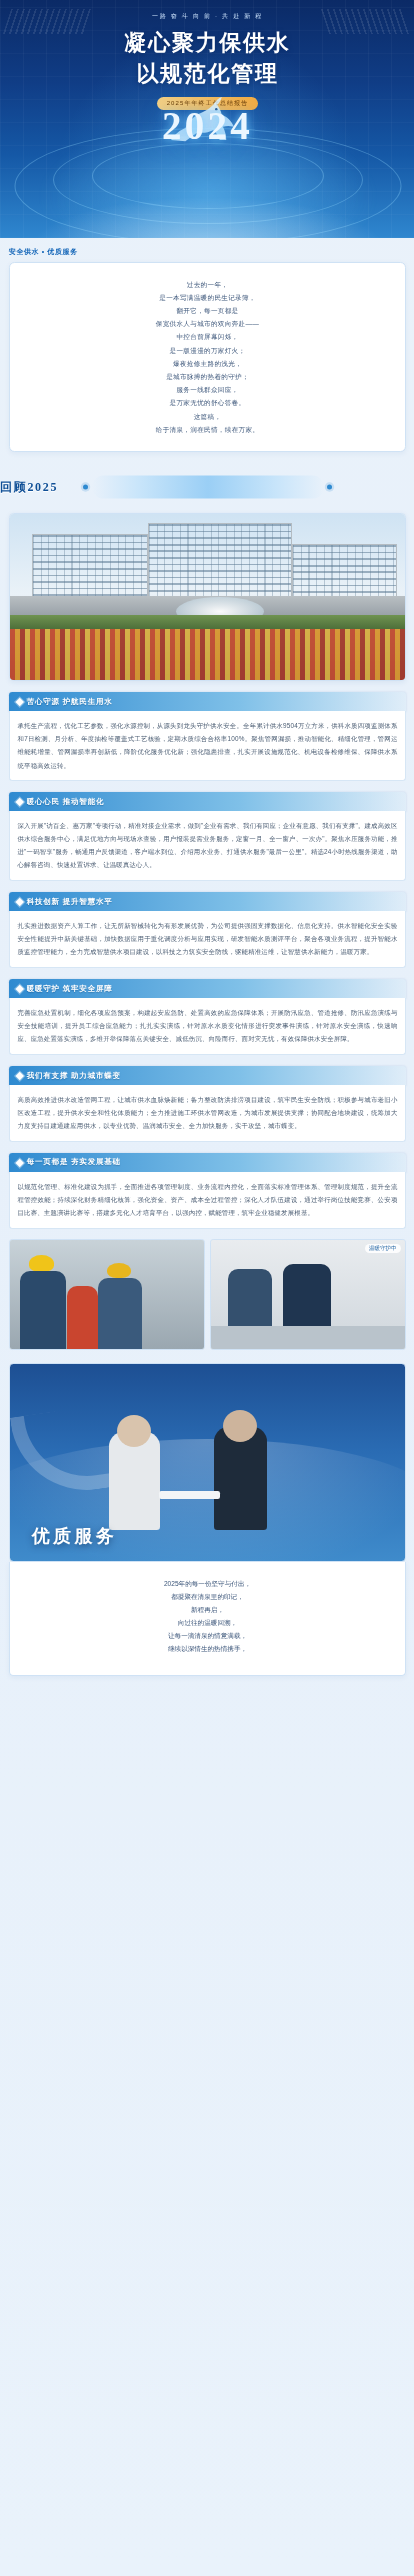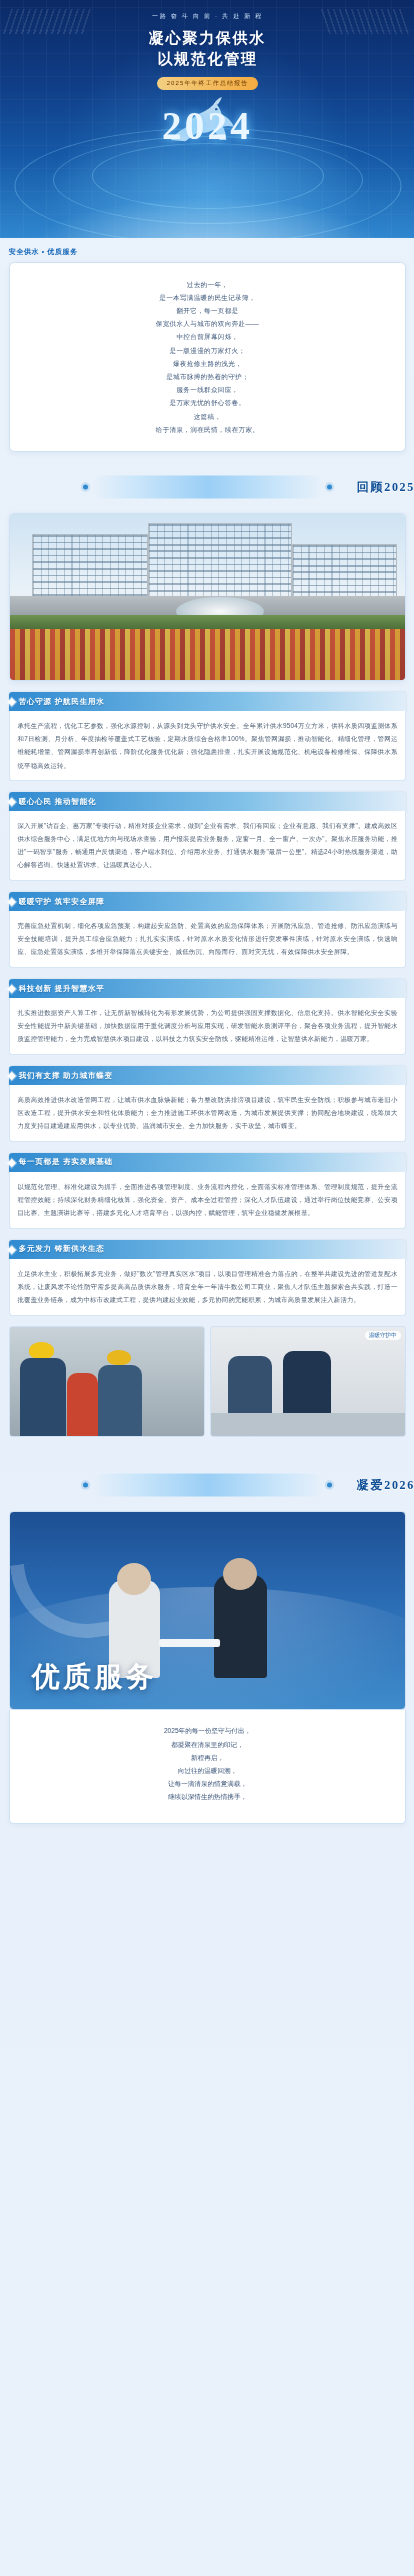--- a/index.html
+++ b/index.html
@@ -65,21 +65,21 @@
     color: #cfe6ff;
     font-size: 6px;
     letter-spacing: 1.7px;
   }
   .hero-title-wrap {
     position: absolute; left: 0; right: 0; top: 26.5px;
     text-align: center;
   }
   .hero-title {
     color: #ffffff;
-    font-size: 15px;
+    font-size: 22px;
     font-weight: bold;
     letter-spacing: 1.7px;
     line-height: 1.45;
     text-shadow: 0 1.1px 5.5px rgba(0,30,80,.55);
   }
   .hero-sub-badge {
     display: inline-block;
     margin-top: 6.6px;
     padding: 2.2px 10px;
     border-radius: 6.6px;
@@ -134,21 +134,21 @@
     font-size: 6.6px;
     line-height: 2.0;
     letter-spacing: 0.3px;
   }
 
   
   .divider {
     position: relative;
     margin: 19px 0 10px;
     height: 32px;
-    text-align: right;
+    text-align: left;
   }
   .divider .bar {
     position: absolute; left: 50%; top: 50%; transform: translate(-50%,-50%);
     width: 232px; height: 23px;
     border-radius: 11.6px;
     background: linear-gradient(90deg, rgba(190,225,250,0) 0%, rgba(190,225,250,.75) 20%, rgba(150,205,245,.95) 50%, rgba(190,225,250,.75) 80%, rgba(190,225,250,0) 100%);
   }
   .divider .dot {
     position: absolute; top: 50%; transform: translateY(-50%);
     width: 5px; height: 5px; border-radius: 50%;
@@ -242,21 +242,21 @@
   
   .section {
     margin: 11px 8.8px 0;
   }
   .sec-head {
     display: flex;
     align-items: center;
     height: 19px;
     border-radius: 3.3px 3.3px 0 0;
     background: linear-gradient(90deg, #2f8ad0 0%, #7fc0e8 58%, rgba(200,228,245,.25) 100%);
-    padding-left: 0;
+    padding-left: 8px;
     box-shadow: 0 0.6px 2.2px rgba(30,90,160,.18);
   }
   .sec-head .sq {
     width: 5.5px; height: 5.5px; margin-right: 4.4px;
     background: #ffffff; transform: rotate(45deg);
     box-shadow: 0 0 0 1.1px rgba(255,255,255,.35);
   }
   .sec-head .title {
     color: #ffffff;
     font-size: 7.5px;
@@ -297,21 +297,21 @@
     width: 133px; height: 83px;
     border-left: 14.4px solid rgba(255,255,255,.22);
     border-bottom: 14.4px solid rgba(255,255,255,.22);
     border-radius: 0 0 0 77px;
     transform: rotate(-8deg);
   }
   .sb-people { position:absolute; left: 66px; bottom: 31px; width: 232px; height: 105px; }
   .sb-title {
     position: absolute; left: 22px; bottom: 13.3px;
     color: #ffffff;
-    font-size: 28px;
+    font-size: 18px;
     font-weight: bold;
     letter-spacing: 3.3px;
     text-shadow: 0 1.7px 6.6px rgba(0,30,70,.5);
   }
 
   
   .closing {
     margin: 0 8.8px 22px;
     background: #ffffff;
     border: 0.6px solid #cfe2f5;
@@ -417,56 +417,49 @@
     <div class="sec-head">
       <span class="sq"></span>
       <span class="title">暖心心民  推动智能化</span>
     </div>
     <div class="sec-body">深入开展"访百企、惠万家"专项行动，精准对接企业需求，做到"企业有需求、我们有回应；企业有意愿、我们有支撑"。建成高效区供水综合服务中心，满足优地方向与现场水查验，用户报装提需业务服务，定窗一月、全一窗户、一次办"。聚焦水压服务功能，推进"一码智享"服务，畅通用户反馈渠道，客户端水到位、介绍用水业务、打通供水服务"最后一公里"。精选24小时热线服务渠道，助心解答咨询、快速处置诉求、让温暖真达心人。</div>
   </div>
 
   <div class="section">
     <div class="sec-head">
       <span class="sq"></span>
-      <span class="title">暖暖守护  筑牢安全屏障</span>
-    </div>
-    <div class="sec-body">完善应急处置机制，细化各项应急预案，构建起安应急防、处置高效的应急保障体系；开展防汛应急、管道抢修、防汛应急演练与安全技能培训，提升员工综合应急能力；扎扎实实演练，针对原水水质变化情形进行突发事件演练，针对原水安全演练，快速响应、应急处置落实演练，多维开举保障落点关键安全、减低伤沉、向险而行、面对灾无忧，有效保障供水安全屏障。</div>
+      <span class="title">科技创新  提升智慧水平</span>
+    </div>
+    <div class="sec-body">扎实推进数据资产人算工作，让无所新智械转化为有形发展优势，为公司提供强固支撑数据化、信息化支持。供水智能化安全实验安全性能提升中新关键基础，加快数据应用于重化调度分析与应用实现，研发智能水质测评平台，聚合各项业务流程，提升智能水质监控管理能力，全力完成智慧供水项目建设，以科技之力筑实安全防线，驱能精准运维，让智慧供水新能力，温暖万家。</div>
   </div>
 
   <div class="section">
     <div class="sec-head">
       <span class="sq"></span>
-      <span class="title">科技创新  提升智慧水平</span>
-    </div>
-    <div class="sec-body">扎实推进数据资产人算工作，让无所新智械转化为有形发展优势，为公司提供强固支撑数据化、信息化支持。供水智能化安全实验安全性能提升中新关键基础，加快数据应用于重化调度分析与应用实现，研发智能水质测评平台，聚合各项业务流程，提升智能水质监控管理能力，全力完成智慧供水项目建设，以科技之力筑实安全防线，驱能精准运维，让智慧供水新能力，温暖万家。</div>
+      <span class="title">暖暖守护  筑牢安全屏障</span>
+    </div>
+    <div class="sec-body">完善应急处置机制，细化各项应急预案，构建起安应急防、处置高效的应急保障体系；开展防汛应急、管道抢修、防汛应急演练与安全技能培训，提升员工综合应急能力；扎扎实实演练，针对原水水质变化情形进行突发事件演练，针对原水安全演练，快速响应、应急处置落实演练，多维开举保障落点关键安全、减低伤沉、向险而行、面对灾无忧，有效保障供水安全屏障。</div>
   </div>
 
   <div class="section">
     <div class="sec-head">
       <span class="sq"></span>
       <span class="title">我们有支撑  助力城市蝶变</span>
     </div>
     <div class="sec-body">高质高效推进供水改造管网工程，让城市供水血脉焕新能；备力整改防洪排涝项目建设，筑牢民生安全防线；积极参与城市老旧小区改造工程，提升供水安全和性化体质能力；全力推进施工环供水管网改造，为城市发展提供支撑；协同配合地块建设，统筹加大力度支持目建通建应用供水，以专业优势、温润城市安全、全力加快服务，实干攻坚，城市蝶变。</div>
   </div>
 
   <div class="section">
     <div class="sec-head">
       <span class="sq"></span>
       <span class="title">每一页都是  夯实发展基础</span>
     </div>
     <div class="sec-body">以规范化管理、标准化建设为抓手，全面推进各项管理制度、业务流程内控化，全面落实标准管理体系、管理制度规范，提升全流程管控效能；持续深化财务精细化核算，强化资金、资产、成本全过程管控；深化人才队伍建设，通过举行岗位技能竞赛、公安项目比赛、主题演讲比赛等，搭建多元化人才培育平台，以强内控，赋能管理，筑牢企业稳健发展根基。</div>
   </div>
 
-  <div class="section">
-    <div class="sec-head">
-      <span class="sq"></span>
-      <span class="title">多元发力  铸新供水生态</span>
-    </div>
-    <div class="sec-body">立足供水主业，积极拓展多元业务，做好"数次"管理真实区水"项目，以项目管理精准合力落点的，在整半共建设先进的管道复配水系统，让废风发不论性防守需多提高高品质供水服务，培育全年一年清牛数公司工商业，聚焦人才队伍主题探索合共实践，打造一批覆盖业务链条，成为中标市改建式工程，提供均建起业效能，多元协同的完能积累，为城市高质量发展注入新活力。</div>
-  </div>
 
   
   <div class="photo-row">
     <div class="cell">
       <div class="worker-scene"></div>
       <div class="helmet" style="left:19px; top:15.5px; width:25.4px; height:16.6px; background:#f0c419;"></div>
       <div class="person" style="left:10px; top:31px; width:46px; height:83px; background:#2b4a6b;"></div>
       <div class="helmet" style="left:97px; top:23px; width:24px; height:15.5px; background:#e8b61d;"></div>
       <div class="person" style="left:88px; top:38px; width:44px; height:77px; background:#3a5a7c;"></div>
       <div class="person" style="left:57px; top:46px; width:31px; height:66px; background:#c9452f;"></div>
@@ -476,26 +469,20 @@
       <div class="person" style="left:16.6px; top:29px; width:44px; height:83px; background:#34506e;"></div>
       <div class="person" style="left:72px; top:24px; width:48px; height:88px; background:#1f3550;"></div>
       <div style="position:absolute; left:0; right:0; bottom:0; height:23px; background:#b9c3cb;"></div>
       <div class="caption-tag">温暖守护中</div>
     </div>
   </div>
 
   <div class="spacer-24"></div>
 
   
-  <div class="divider">
-    <div class="bar"></div>
-    <div class="dot l"></div>
-    <div class="dot r"></div>
-    <span class="txt">凝爱2026</span>
-  </div>
 
   
   <div class="service-banner">
     <div class="sb-wave"></div>
     <div class="sb-swoosh"></div>
     <div class="sb-people">
       <div style="position:absolute; left:33px; bottom:0; width:51px; height:98px; background:#e6e9ec; border-radius:14.4px 14.4px 3.3px 3.3px;"></div>
       <div style="position:absolute; left:41px; bottom:83px; width:34px; height:32px; border-radius:50%; background:#d9c4ad;"></div>
       <div style="position:absolute; left:138px; bottom:0; width:53px; height:103px; background:#1e2b3a; border-radius:14.4px 14.4px 3.3px 3.3px;"></div>
       <div style="position:absolute; left:147px; bottom:88px; width:34px; height:32px; border-radius:50%; background:#cdb49c;"></div>

